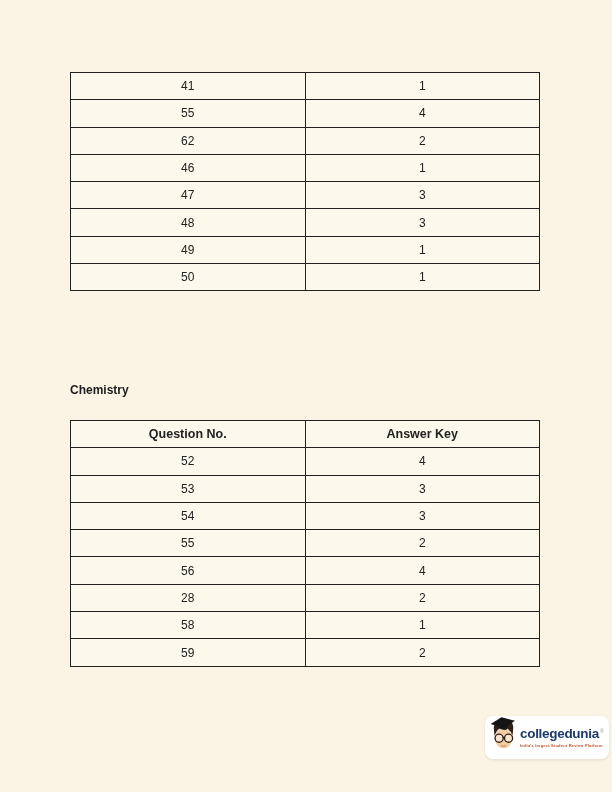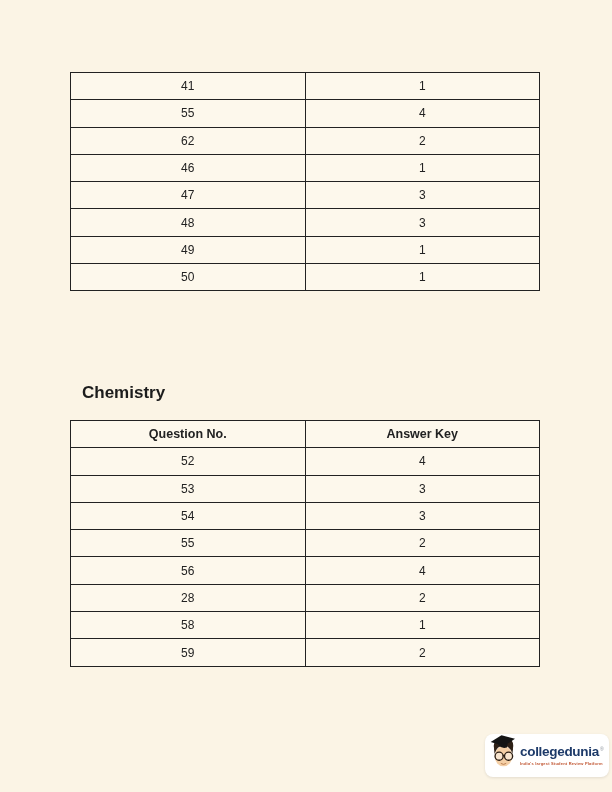--- a/index.html
+++ b/index.html
@@ -25,31 +25,31 @@
     text-align: center;
     vertical-align: middle;
     font-size: 12px;
     font-weight: normal;
     width: 50%;
   }
   .anskey-table th { font-size: 12.5px; font-weight: bold; text-align: center; }
   #table-top { top: 72px; }
   #chemistry-heading {
     position: absolute;
-    left: 82px;
+    left: 70px;
     top: 383px;
-    font-size: 17px;
+    font-size: 12px;
     font-weight: bold;
     color: #1c1c1c;
   }
   #table-chemistry { top: 420px; }
   .logo-box {
     position: absolute;
     left: 485px;
-    top: 734px;
+    top: 716px;
     width: 124px;
     height: 43px;
     background: #ffffff;
     border-radius: 8px;
     display: flex;
     align-items: center;
     box-shadow: 0 1px 3px rgba(0,0,0,0.10);
   }
   .logo-mascot {
     margin-left: 5px;

